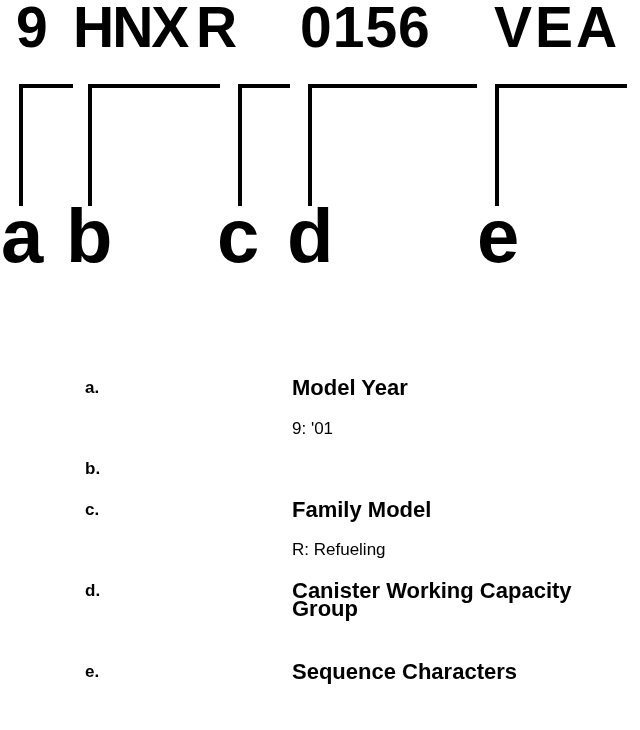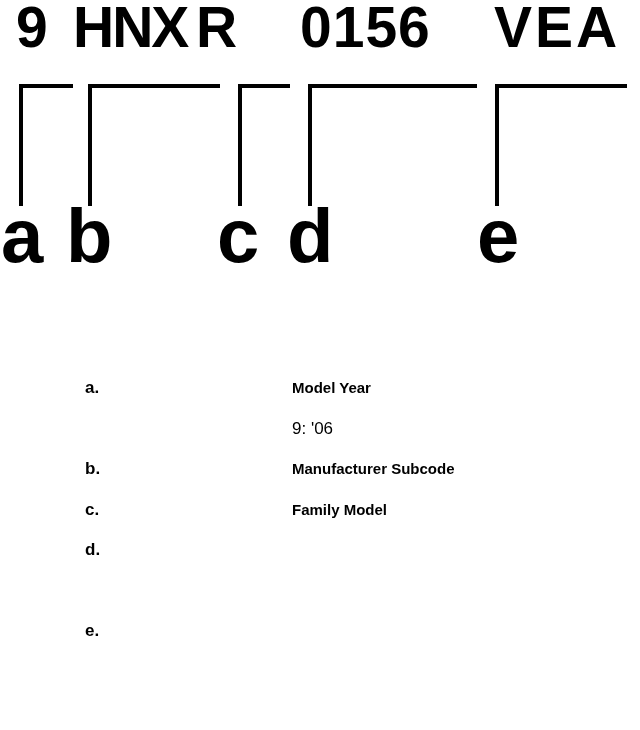--- a/index.html
+++ b/index.html
@@ -81,21 +81,21 @@
     left: 85px;
     top: 0;
     font-size: 17px;
     line-height: 18px;
     font-weight: bold;
   }
   .l-title {
     position: absolute;
     left: 292px;
     top: 0;
-    font-size: 15px;
+    font-size: 22px;
     line-height: 18px;
     font-weight: bold;
   }
   .l-value {
     position: absolute;
     left: 292px;
     top: 0;
     font-size: 17px;
     line-height: 18px;
     font-weight: normal;
@@ -129,38 +129,42 @@
   <div class="ptr ptr-3">d</div>
   <div class="ptr ptr-4">e</div>
 
   <div class="legend">
 
     <div class="l-row">
       <span class="l-letter">a.</span>
       <span class="l-title">Model Year</span>
     </div>
     <div class="l-row">
-      <span class="l-value">9: '06</span>
+      <span class="l-value">9: '01</span>
     </div>
 
     <div class="l-row">
       <span class="l-letter">b.</span>
-      <span class="l-title">Manufacturer Subcode</span>
     </div>
 
     <div class="l-row">
       <span class="l-letter">c.</span>
       <span class="l-title">Family Model</span>
     </div>
+    <div class="l-row">
+      <span class="l-value">R: Refueling</span>
+    </div>
 
     <div class="l-row">
       <span class="l-letter">d.</span>
+      <span class="l-title">Canister Working Capacity Group</span>
     </div>
     <div class="l-row">
       <span class="l-value"></span>
     </div>
 
     <div class="l-row">
       <span class="l-letter">e.</span>
+      <span class="l-title">Sequence Characters</span>
     </div>
 
   </div>
 </div>
 
 </body></html>

